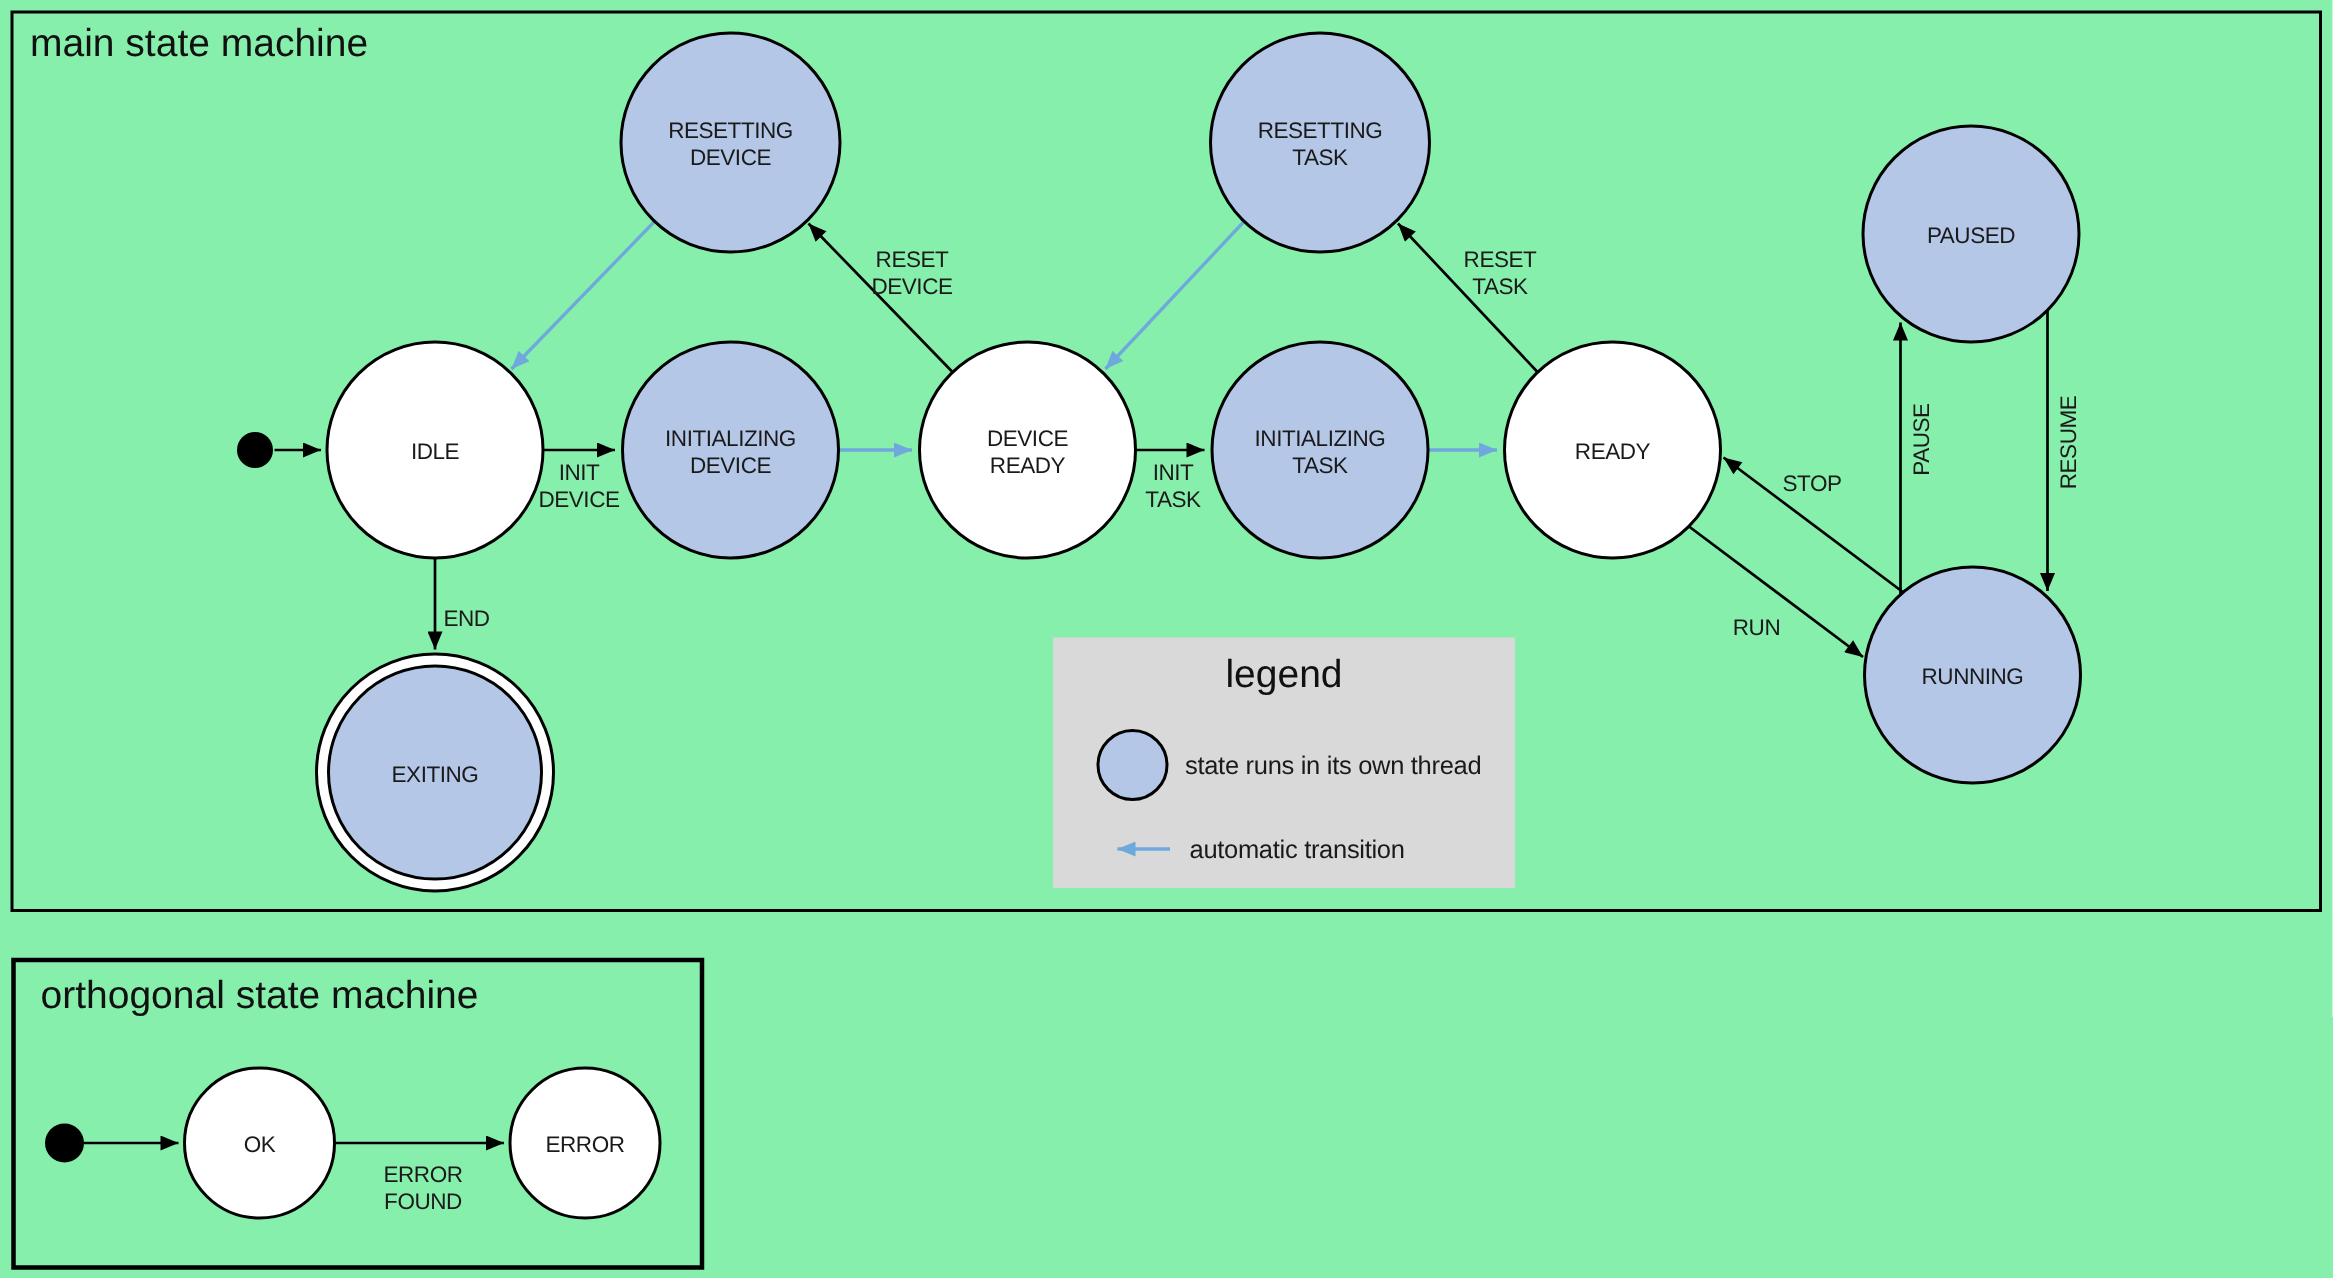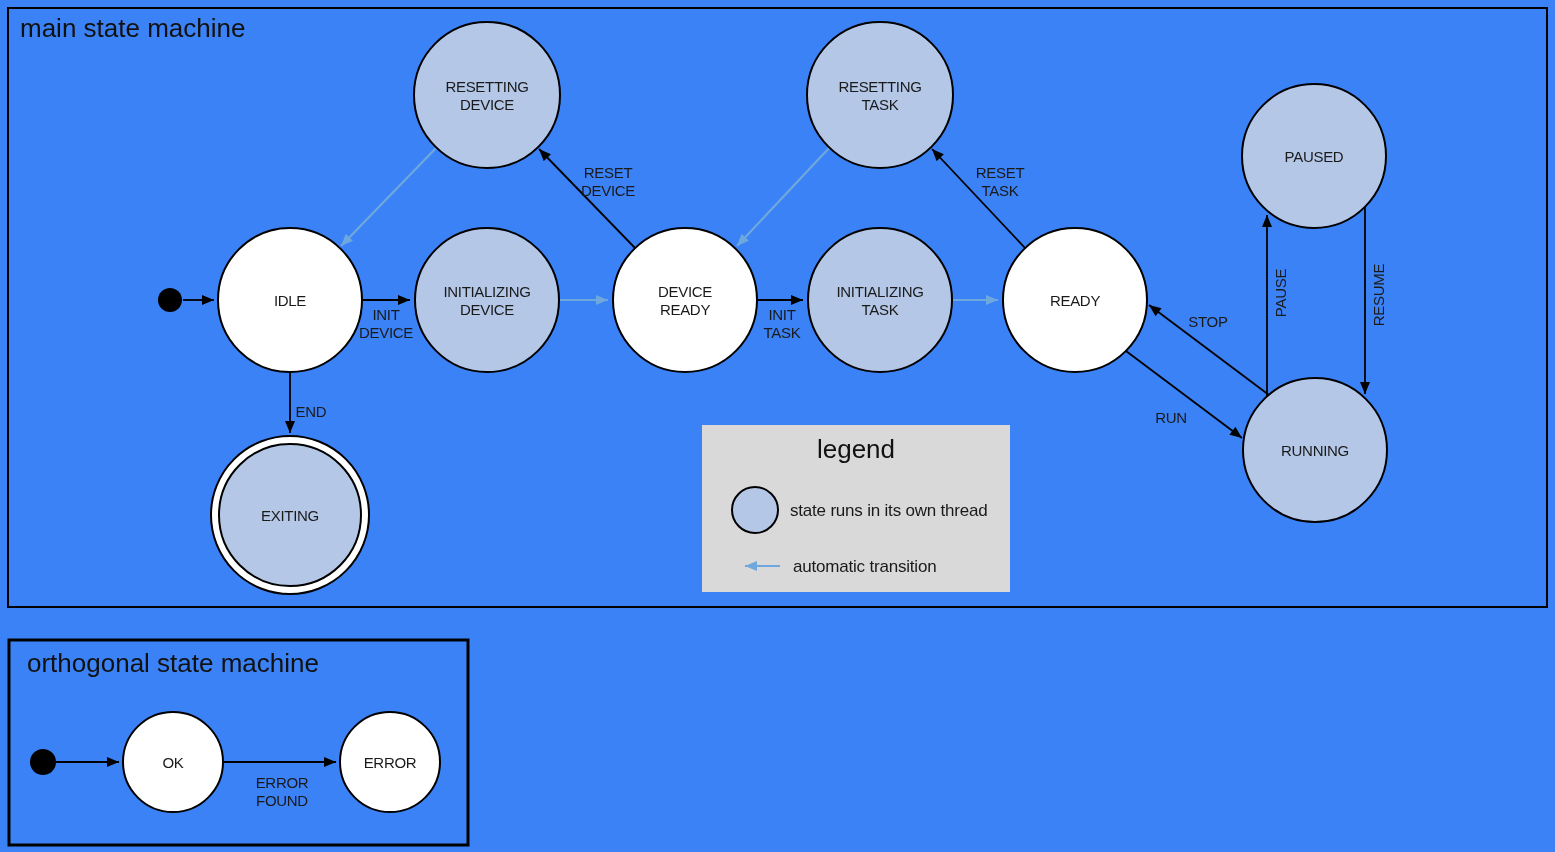--- a/index.html
+++ b/index.html
@@ -1,20 +1,20 @@
 <!DOCTYPE html>
 <html style="--threaded-state-fill: #b4c7e7; --automatic-transition: #6fa8dc; --legend-background: #d9d9d9; --outline: #000000;"><head>
 <meta charset="utf-8">
 <style>
   html, body { margin: 0; padding: 0; background: #ffffff; }
   .canvas {
     position: relative;
     width: 1555px;
     height: 852px;
-    background: #3b82f6;
+    background: #86efac;
     font-family: "Liberation Sans", sans-serif;
   }
   svg { display: block; }
 
   .frame         { fill: none; stroke: #000000; stroke-width: 2; }
   .frame-thick   { fill: none; stroke: #000000; stroke-width: 3; }
   .box-title     { font-family: "Liberation Sans", sans-serif; font-size: 26px; fill: #111111; }
   .state-plain   { fill: #ffffff; stroke: #000000; stroke-width: 2; }
   .state-threaded{ fill: var(--threaded-state-fill, #b4c7e7); stroke: #000000; stroke-width: 2; }
   .final-ring    { fill: #ffffff; stroke: #000000; stroke-width: 2; }

